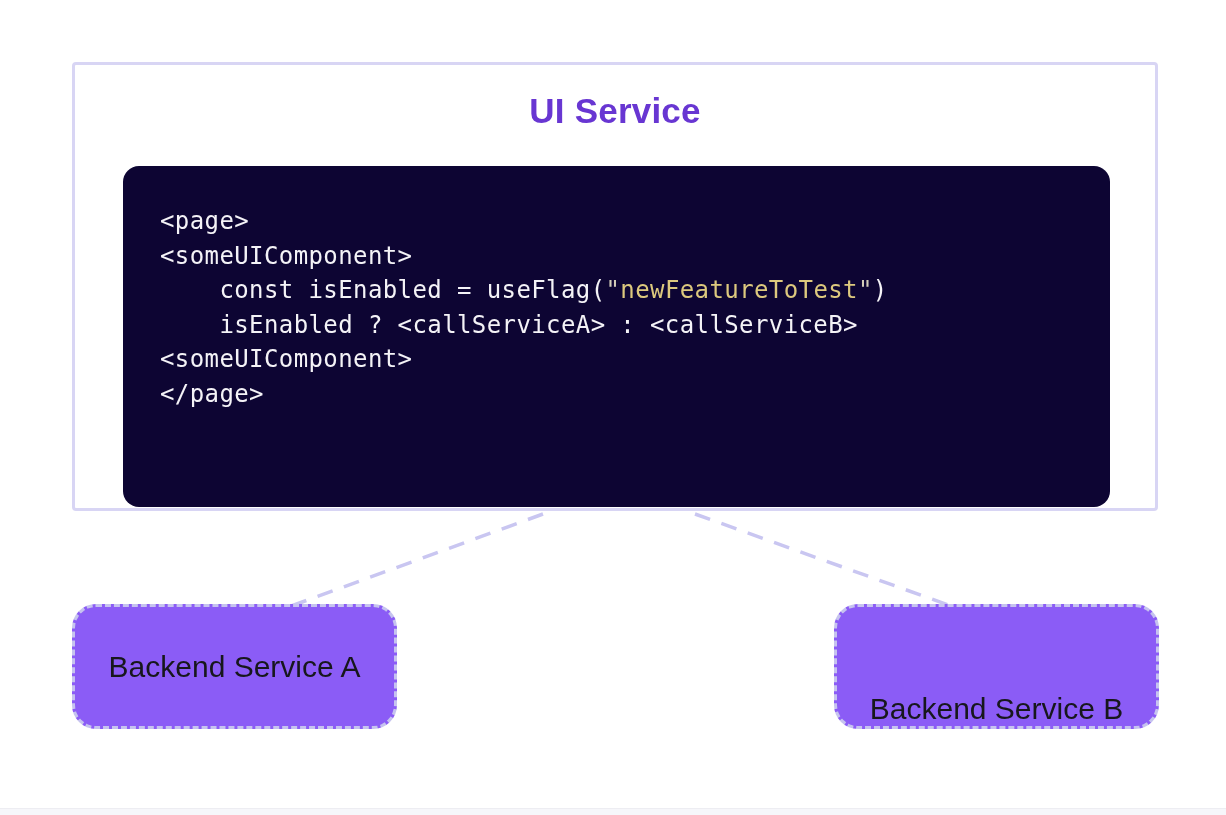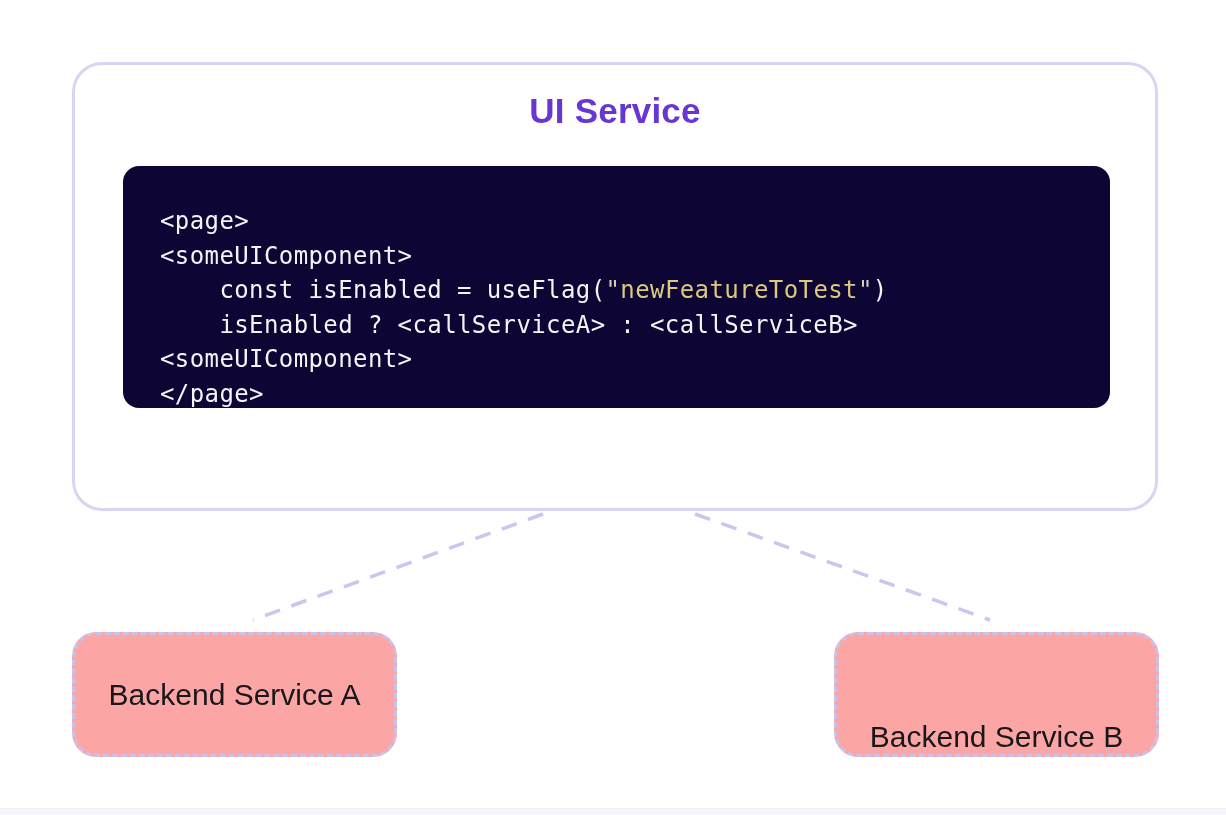--- a/index.html
+++ b/index.html
@@ -16,39 +16,39 @@
     overflow: hidden;
   }
   .ui-service-box {
     position: absolute;
     left: 72px;
     top: 62px;
     width: 1080px;
     height: 443px;
     background: #ffffff;
     border: 3px solid #d8d5f4;
-    border-radius: 30px;
+    border-radius: 4px;
   }
   .ui-service-title {
     position: absolute;
     left: 0;
     right: 0;
     top: 26px;
     text-align: center;
     font-size: 35px;
     font-weight: bold;
     color: #6836d2;
     letter-spacing: 0.2px;
   }
   .code-block {
     position: absolute;
     left: 48px;
     top: 101px;
     width: 987px;
-    height: 242px;
+    height: 341px;
     background: #0d0533;
     border-radius: 16px;
     box-sizing: border-box;
   }
   .code-block pre {
     margin: 0;
     padding: 38px 24px 0 37px;
     font-family: "DejaVu Sans Mono", monospace;
     font-size: 24px;
     line-height: 34.6px;
@@ -61,24 +61,24 @@
   .connectors {
     position: absolute;
     left: 0;
     top: 0;
     width: 1226px;
     height: 815px;
     pointer-events: none;
   }
   .backend-box {
     position: absolute;
-    top: 632px;
+    top: 604px;
     width: 325px;
     height: 125px;
-    background: #fca5a5;
+    background: #8b5cf6;
     border: 3px dashed #c6c3ef;
     border-radius: 24px;
     box-sizing: border-box;
     display: flex;
     align-items: center;
     justify-content: center;
   }
   .backend-box-a { left: 72px; }
   .backend-box-b { left: 834px; align-items: flex-end; }
   .backend-label {

